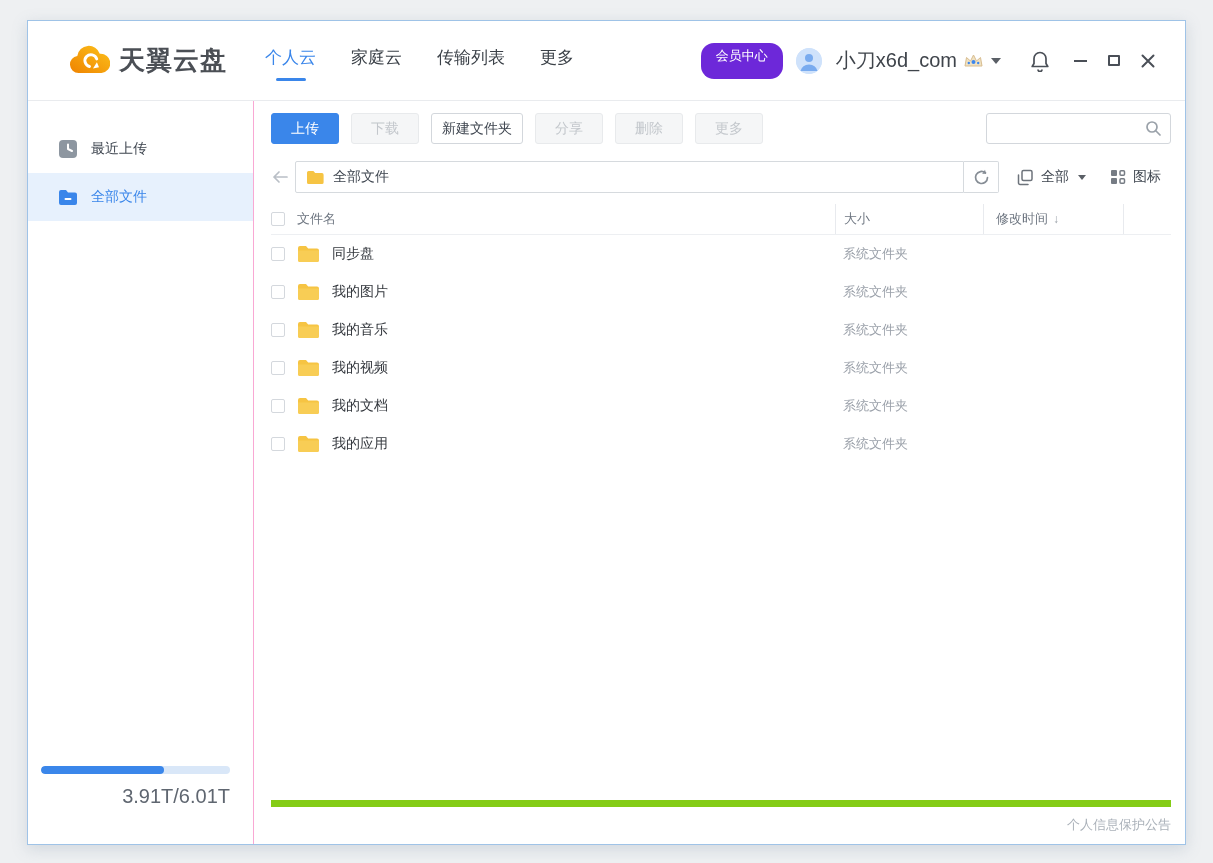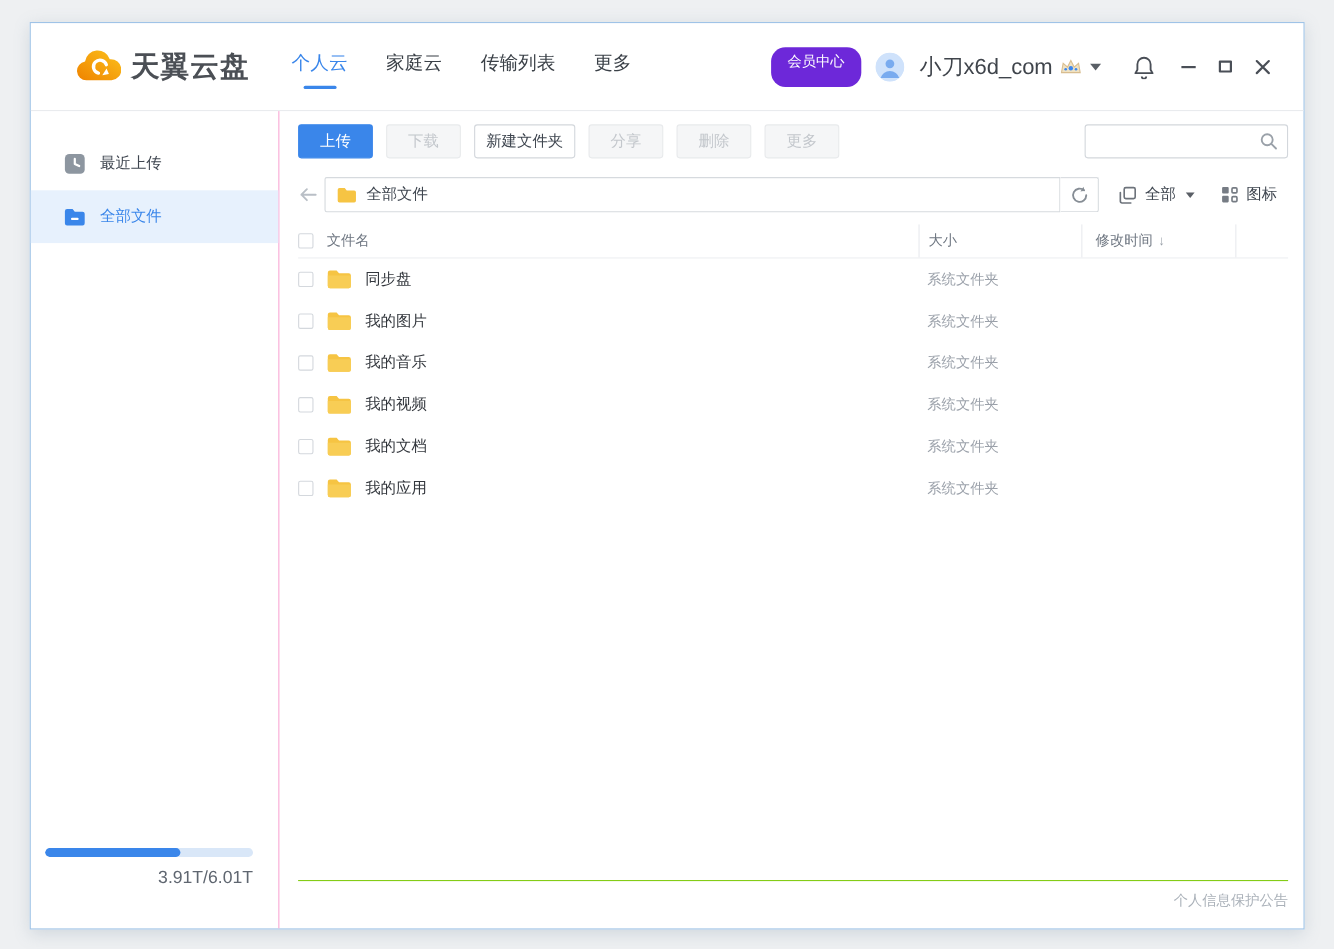--- a/index.html
+++ b/index.html
@@ -63,21 +63,21 @@
     text-align:right;
   }
   .side-item {
     height:48px; display:flex; align-items:center; padding-left:30px; gap:13px;
     font-size:14px; color:#3f4650; cursor:pointer;
   }
   .side-item.active { background:#e7f1fd; color:#3a86ea; }
   .storage { position:absolute; left:13px; right:23px; bottom:36px; }
   .storage-bar { height:8px; border-radius:4px; background:#d9e7f8; overflow:hidden; }
   .storage-fill { height:100%; background:#3a86ea; border-radius:4px; width:65%; }
-  .storage-text { margin-top:11px; font-size:16px; color:#5f6670; }
+  .storage-text { margin-top:11px; font-size:20px; color:#5f6670; }
   
   .main { flex:1; display:flex; flex-direction:column; padding:0 14px 0 17px; min-width:0; }
   .toolbar { margin-top:12px; display:flex; align-items:center; }
   .btn {
     height:31px; min-width:68px; padding:0 10px; margin-right:12px;
     border-radius:3px; font-size:14px; cursor:pointer;
     border:1px solid transparent; font-family:inherit;
   }
   .btn.primary { background:#3a86ea; color:#fff; border-color:#3a86ea; }
   .btn.normal { background:#fff; color:#3f4650; border-color:#d3d7dc; }
@@ -127,21 +127,21 @@
   }
   .sort-arrow { color:#9aa1a9; margin-left:5px; font-size:12px; }
   .rows { }
   .trow { height:38px; display:flex; align-items:center; font-size:14px; color:#33373d; cursor:default; }
   .trow .col-size, .trow .col-time { font-size:13px; color:#9ba1aa; }
   .checkbox {
     width:14px; height:14px; border:1px solid #d4d8dd; border-radius:2px; background:#fff; cursor:pointer;
   }
   .fname { white-space:nowrap; overflow:hidden; text-overflow:ellipsis; }
   .main-footer {
-    margin-top:auto; border-top:1px solid #84cc16; height:44px; flex:0 0 44px;
+    margin-top:auto; border-top:7px solid #84cc16; height:44px; flex:0 0 44px;
     display:flex; justify-content:flex-end; align-items:flex-start; padding-top:9px;
   }
   .notice-link { font-size:13px; color:#aab1b9; cursor:pointer; }
   svg { display:block; }
 </style>
 </head>
 <body>
 
 <div class="window">
 

